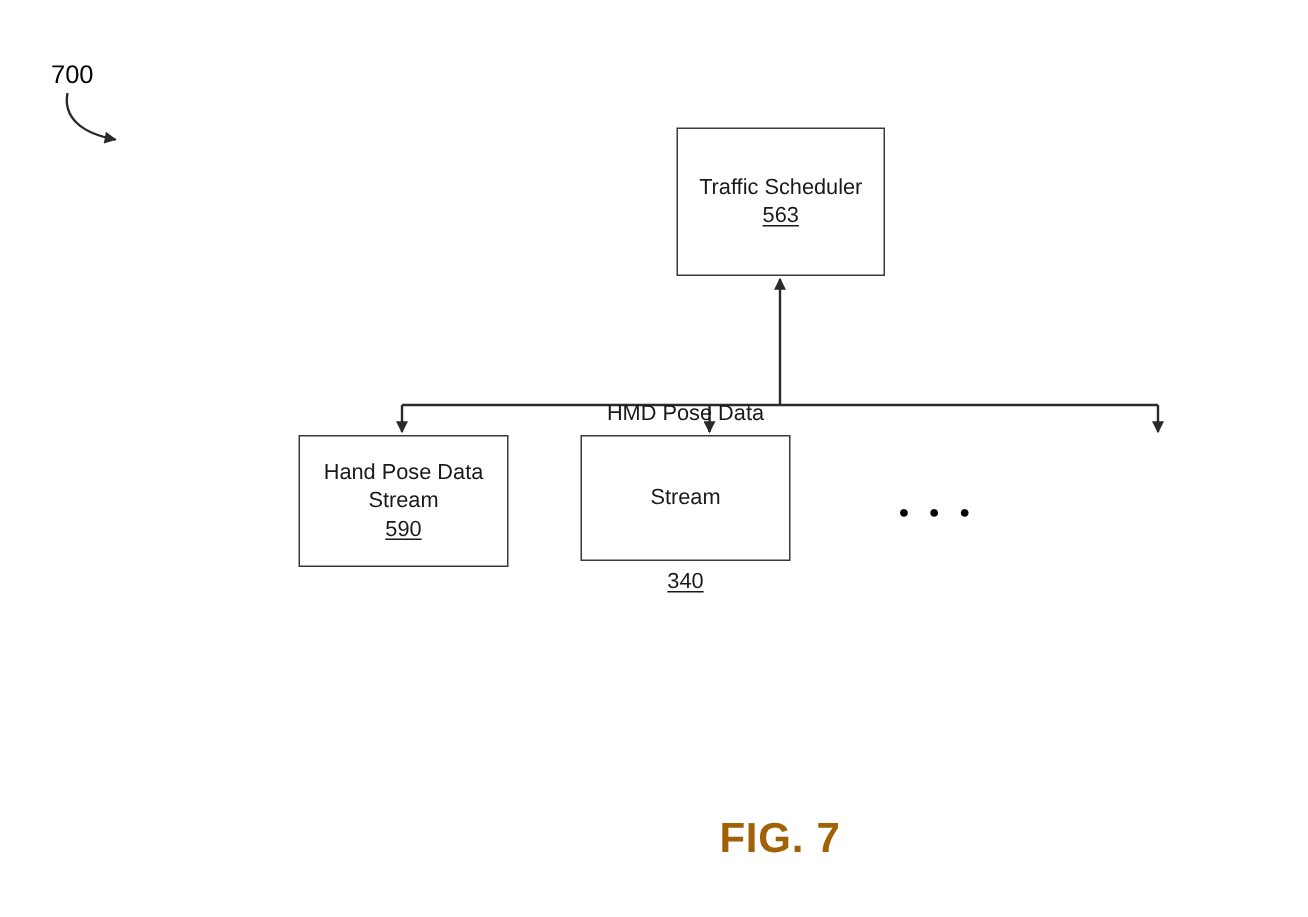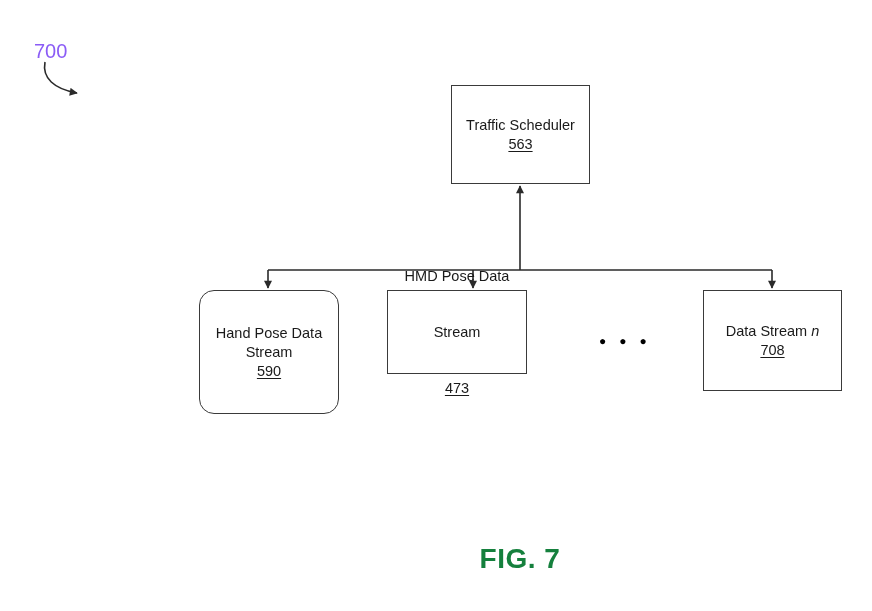--- a/index.html
+++ b/index.html
@@ -34,33 +34,33 @@
     text-align: center;
     font-size: 14.5px;
     line-height: 19px;
     box-sizing: border-box;
   }
   .node-box .ref-num {
     text-decoration: underline;
     text-underline-offset: 2px;
   }
   #node-scheduler { left: 451px; top: 85px;  width: 139px; height: 99px; }
-  #node-stream-1  { left: 199px; top: 290px; width: 140px; height: 124px; border-radius: 15px; }
+  #node-stream-1  { left: 199px; top: 290px; width: 140px; height: 88px; }
   #node-stream-2  { left: 387px; top: 290px; width: 140px; height: 84px; gap: 37px; }
   #node-stream-n  { left: 703px; top: 290px; width: 139px; height: 101px; }
   #node-stream-n .var-n {
     font-style: italic;
     margin-left: 0.28em;
   }
   #figure-ref {
     position: absolute;
     left: 34px;
     top: 40px;
-    font-size: 20px;
-    color: #8b5cf6;
+    font-size: 17px;
+    color: #000000;
   }
   #ellipsis {
     position: absolute;
     left: 586px;
     top: 334px;
     width: 72px;
     text-align: center;
     font-size: 12px;
     letter-spacing: 13px;
     text-indent: 13px; 
@@ -69,21 +69,21 @@
   }
   #figure-caption {
     position: absolute;
     left: 430px;
     top: 543px;
     width: 180px;
     text-align: center;
     font-size: 28px;
     font-weight: bold;
     letter-spacing: 0.5px;
-    color: #15803d;
+    color: #a16207;
   }
 </style>
 </head>
 <body>
 
 <div id="canvas">
 
   <svg id="connector-layer" viewBox="0 0 872 611" xmlns="http://www.w3.org/2000/svg">
     <defs>
       <marker id="arrowhead" viewBox="0 0 10 10" refX="9" refY="5" markerWidth="10" markerHeight="8" orient="auto" markerUnits="userSpaceOnUse">
@@ -113,27 +113,21 @@
 
   <div id="node-stream-1" class="node-box">
     <div>Hand Pose Data</div>
     <div>Stream</div>
     <div class="ref-num">590</div>
   </div>
 
   <div id="node-stream-2" class="node-box">
     <div>HMD Pose Data</div>
     <div>Stream</div>
-    <div class="ref-num">473</div>
+    <div class="ref-num">340</div>
   </div>
 
   <div id="ellipsis">●●●</div>
 
-  <div id="node-stream-n" class="node-box">
-    <div>
-      <span>Data Stream</span><span class="var-n">n</span>
-    </div>
-    <div class="ref-num">708</div>
-  </div>
 
   <div id="figure-caption">FIG. 7</div>
 
 </div>
 
 </body></html>

